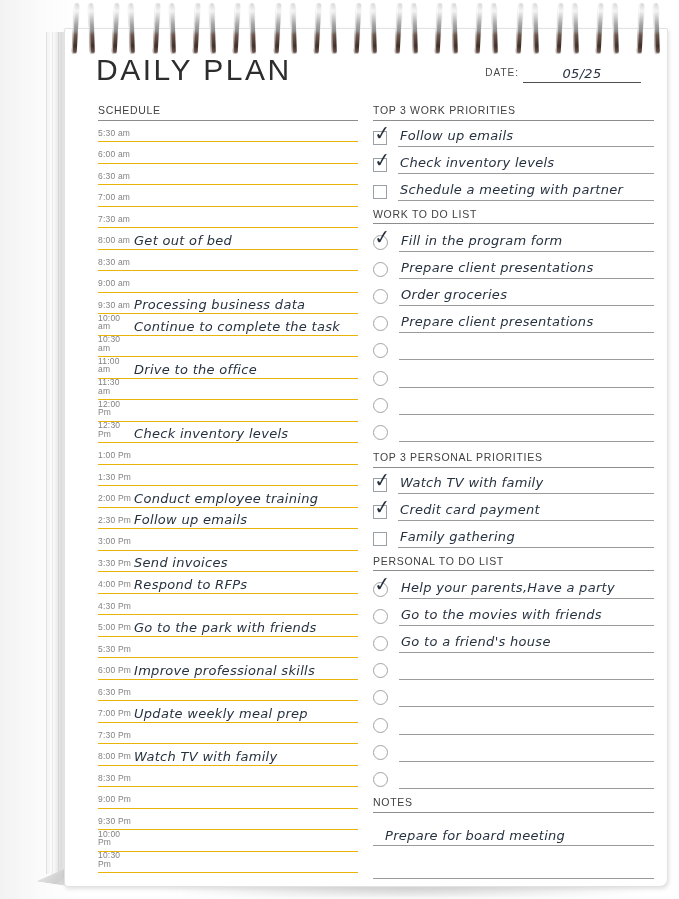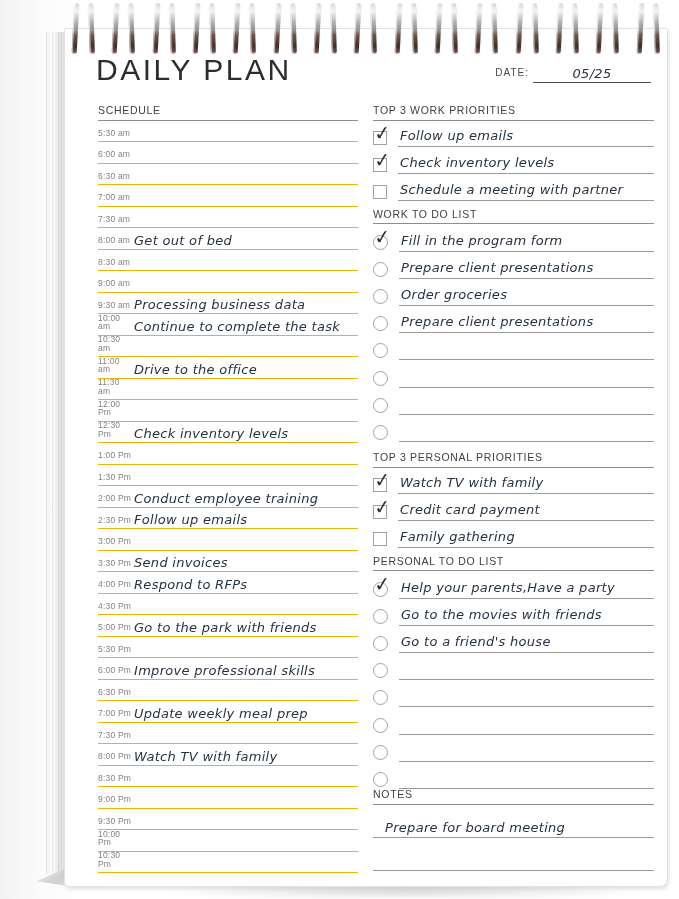--- a/index.html
+++ b/index.html
@@ -37,21 +37,21 @@
   .coils{position:absolute;top:-26px;left:8px;right:8px;height:52px;display:flex;justify-content:space-between;z-index:4;}
   .coil{width:21px;height:52px;display:flex;justify-content:space-between;}
   .wire{
     width:5px;height:50px;border-radius:3px 3px 2px 2px;
     background:linear-gradient(180deg,#d6d6d6 0%,#f4f4f4 16%,#a8a8a8 42%,#8f8f8f 56%,#6d564b 64%,#402f28 86%,#6b544a 100%);
     box-shadow:inset 1px 0 1px rgba(255,255,255,.7), 0 1px 1px rgba(0,0,0,.25);
   }
   .wire.w1{transform:rotate(3deg);}
   .wire.w2{transform:rotate(-2deg);}
   
-  .pad-header{position:absolute;left:31px;right:16px;top:26px;display:flex;justify-content:space-between;align-items:flex-end;}
+  .pad-header{position:absolute;left:31px;right:26px;top:26px;display:flex;justify-content:space-between;align-items:flex-end;}
   h1{
     margin:0;font-size:30px;font-weight:400;letter-spacing:2.5px;color:#2d2d2d;line-height:1;
     font-family:"Liberation Sans",sans-serif;
   }
   .date-group{display:flex;align-items:center;gap:4px;padding-bottom:2px;}
   .date-label{font-size:10px;letter-spacing:1px;color:#4a4a4a;padding-bottom:2px;}
   .date-line{display:inline-block;width:118px;border-bottom:1.5px solid #4f4f4f;text-align:center;}
   .date-value{font-size:15px;letter-spacing:2px;}
   
   .hand{
@@ -91,21 +91,21 @@
     flex:1;margin-left:11px;border-bottom:1px solid #9b9b9b;
     padding:0 0 2px 2px;min-height:15px;
   }
   
   .note-line{
     height:33px;display:flex;align-items:flex-end;box-sizing:border-box;
     border-bottom:1px solid #9b9b9b;padding:0 0 2px 12px;
   }
   .gap{margin-top:8px;}
   .gap-md{margin-top:10px;}
-  .gap-lg{margin-top:0;}
+  .gap-lg{margin-top:8px;}
 </style>
 </head>
 <body>
 
 <div class="scene">
   <div class="stack-side"></div>
   <div class="stack-corner"></div>
   <div class="ground-shadow"></div>
 
   <div class="pad">

